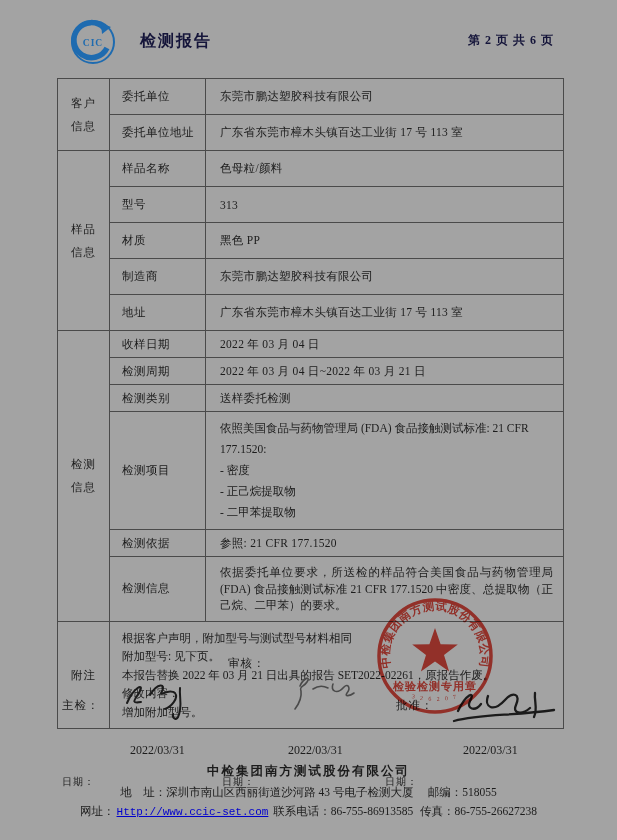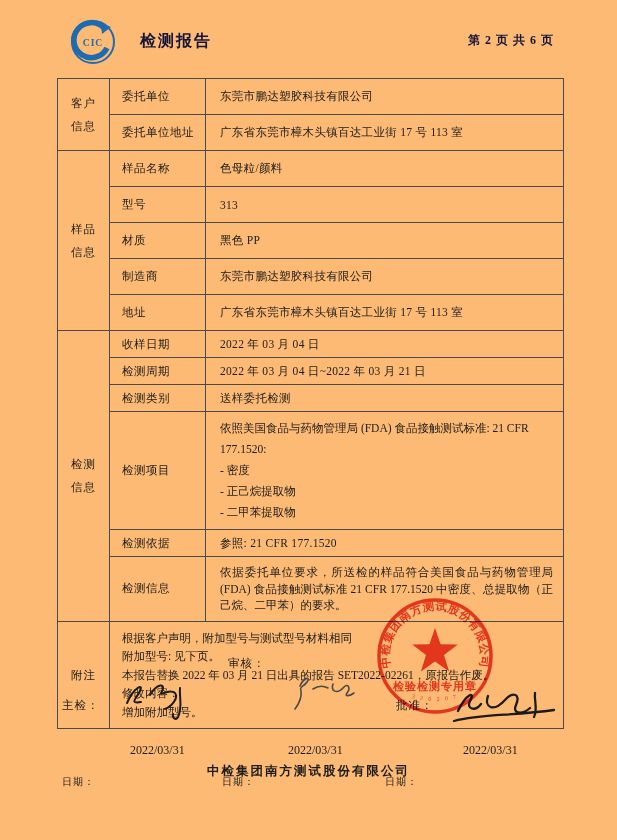--- a/index.html
+++ b/index.html
@@ -1,16 +1,16 @@
 <!DOCTYPE html>
 <html><head>
 <meta charset="utf-8">
 <style>
   html,body{margin:0;padding:0;background:#fff;}
-  .page{position:relative;width:617px;height:840px;background:#fdba74;overflow:hidden;
+  .page{position:relative;width:617px;height:840px;background:#a3a3a3;overflow:hidden;
         font-family:"Liberation Serif","DejaVu Serif",serif;color:#1c1c1c;}
 
   
   .hdr-logo{position:absolute;left:63px;top:17px;width:60px;height:50px;}
   .hdr-title{position:absolute;left:140px;top:31px;font-size:16px;font-weight:bold;color:#15153a;letter-spacing:2px;text-align:center;}
   .hdr-no{position:absolute;left:238px;top:32px;font-size:12px;font-weight:bold;color:#15153a;}
   .hdr-pages{position:absolute;left:468px;top:32px;font-size:12px;font-weight:bold;color:#15153a;letter-spacing:1px;}
 
   
   table.rpt{position:absolute;left:57px;top:78px;width:506px;border-collapse:collapse;table-layout:fixed;}
@@ -190,14 +190,20 @@
     <text font-size="11.5" fill="#e23a2e" letter-spacing="0.5" font-weight="bold" font-family="Liberation Serif, DejaVu Serif, serif">
       <textPath href="#arcPath" startOffset="50%" text-anchor="middle">中检集团南方测试股份有限公司</textPath>
     </text>
     <text x="70" y="102" text-anchor="middle" font-size="11" fill="#e23a2e" letter-spacing="1" font-weight="bold" font-family="Liberation Serif, DejaVu Serif, serif">检验检测专用章</text>
     <text font-size="6" fill="#e23a2e" letter-spacing="2" font-family="Liberation Serif, DejaVu Serif, serif">
       <textPath href="#serialPath" startOffset="50%" text-anchor="middle">3 2 6 2 0 7</textPath>
     </text>
   </svg>
 
   <div class="ft-company">中检集团南方测试股份有限公司</div>
+  <div class="ft-address">地　址：深圳市南山区西丽街道沙河路 43 号电子检测大厦　 邮编：518055</div>
+  <div class="ft-web">
+    <span>网址：</span><a href="#">Http://www.ccic-set.com</a>
+    <span>联系电话：86-755-86913585</span>
+    <span>传真：86-755-26627238</span>
+  </div>
 
 </div>
 
 </body></html>

